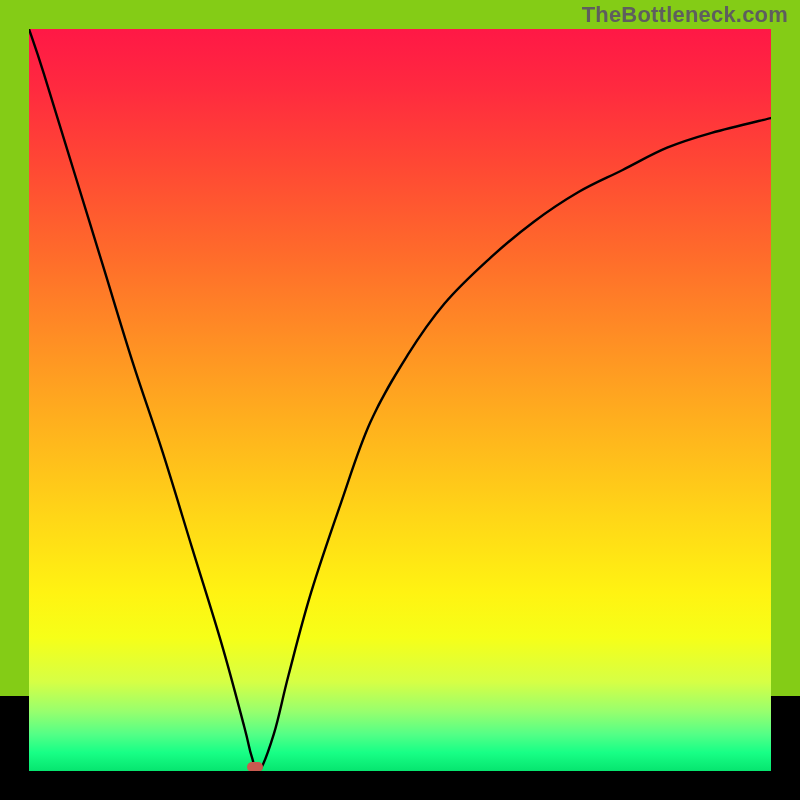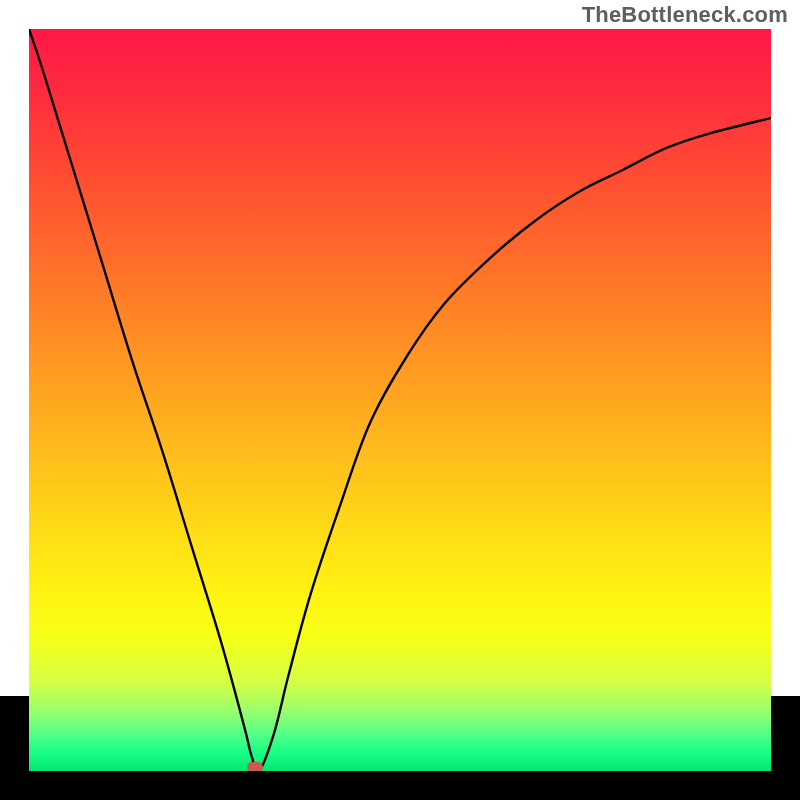--- a/index.html
+++ b/index.html
@@ -7,21 +7,21 @@
     padding: 0;
     width: 800px;
     height: 800px;
     overflow: hidden;
     background: #000;
   }
   .frame {
     position: relative;
     width: 800px;
     height: 696px;
-    background: #ffffff;
+    background: #84cc16;
   }
   .watermark {
     position: absolute;
     top: 2px;
     right: 12px;
     font-family: Arial, Helvetica, sans-serif;
     font-size: 22px;
     font-weight: bold;
     color: #5e5e5e;
     letter-spacing: 0.2px;

